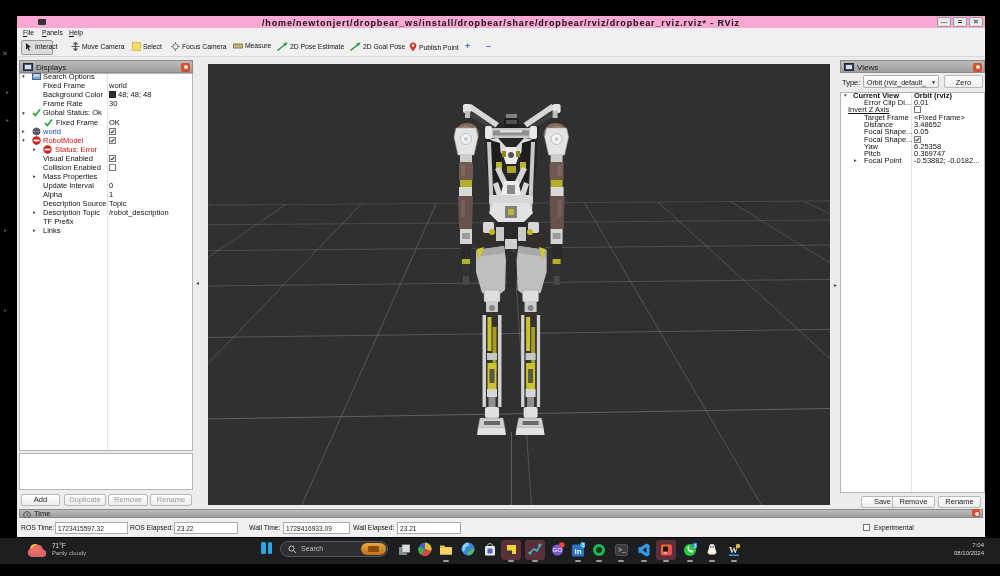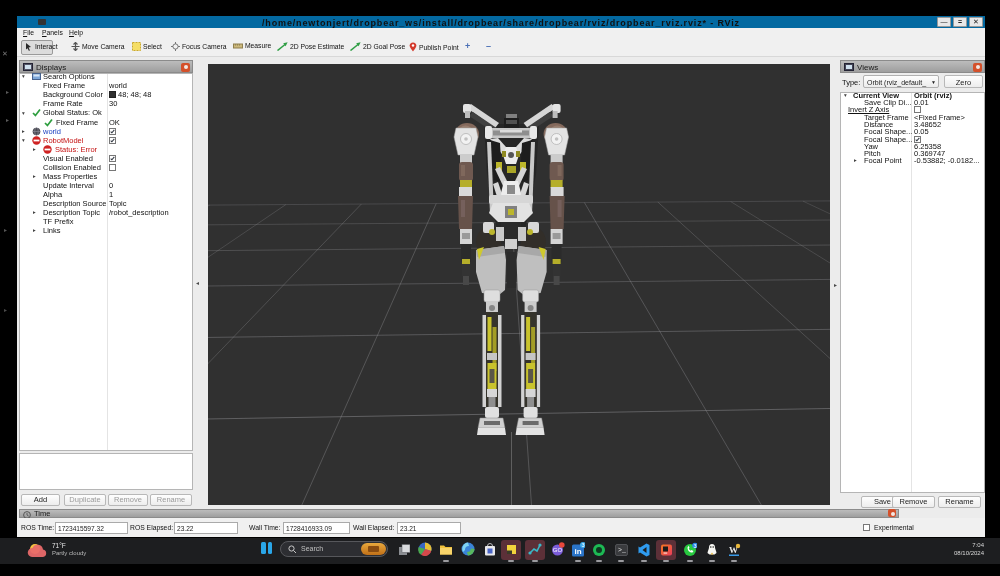--- a/index.html
+++ b/index.html
@@ -1,20 +1,20 @@
 <!DOCTYPE html>
 <html><head>
 <meta charset="utf-8">
 <style>
 * { margin:0; padding:0; box-sizing:border-box; }
 html,body { width:1000px; height:576px; background:#000; overflow:hidden;
   font-family:"Liberation Sans", sans-serif; }
 #stage { position:absolute; left:0; top:0; width:1000px; height:576px; background:#000; }
 #win { position:absolute; left:17px; top:16px; width:968px; height:521px; background:#ececec; }
-#titlebar { position:absolute; left:0; top:0; width:968px; height:12px; background:#0369a1; }
+#titlebar { position:absolute; left:0; top:0; width:968px; height:12px; background:#f9a8d4; }
 #titletext { position:absolute; left:0; right:0; top:1.5px; text-align:center; font-size:9px; font-weight:bold; color:#111; letter-spacing:0.85px; }
 .winbtn { position:absolute; top:1px; width:14px; height:10px; background:#e8e8e8; border:1px solid #999; border-radius:1px; font-size:7px; color:#222; text-align:center; line-height:8px; }
 #menubar { position:absolute; left:0; top:12px; width:968px; height:10px; background:#f0f0f0; font-size:6.8px; color:#111; }
 .menuitem { position:absolute; top:1px; }
 #toolbar { position:absolute; left:0; top:22px; width:968px; height:19px; background:#f0f0f0; border-bottom:1px solid #d8d8d8; }
 .tbtn { position:absolute; top:2px; height:15px; font-size:6.8px; color:#111; white-space:nowrap; }
 .tbtn svg { vertical-align:-2px; }
 
 .panel-h { position:absolute; height:13px; background:linear-gradient(#bcbcbc,#9e9e9e); border:1px solid #8b8b8b; font-size:8px; color:#1a1a1a; }
 .closebtn { position:absolute; right:2px; top:1.5px; width:9px; height:9px; background:#d4502a; border-radius:2px; }
@@ -344,21 +344,21 @@
       </div>
       <div style="position:absolute;left:2px;top:18px;font-size:7.5px;color:#111;">Type:</div>
       <div style="position:absolute;left:23px;top:15px;width:76px;height:13px;background:linear-gradient(#fdfdfd,#ececec);border:1px solid #b0b0b0;border-radius:2px;font-size:7px;color:#222;padding:2.5px 0 0 3px;">Orbit (rviz_default_ <span style="float:right;margin-right:2px;font-size:5px;">▼</span></div>
       <div class="qbtn" style="left:104px;top:15px;width:39px;height:13px;padding-top:2px;">Zero</div>
       <div class="white" style="left:0;top:32px;width:145px;height:401px;"></div>
       <div style="position:absolute;left:71px;top:33px;width:1px;height:399px;background:#e4e4e4;"></div>
       <div class="tree" id="vtree" style="position:absolute;left:0;top:0;width:145px;height:430px;">
       <span class="trow" style="left:4px;top:31.7px;font-size:5.5px;color:#444;">▾</span>
       <span class="trow" style="left:13px;top:30.7px;color:#111;font-weight:bold;">Current View</span>
       <span class="tval" style="left:74px;top:30.7px;font-weight:bold;">Orbit (rviz)</span>
-      <span class="trow" style="left:24px;top:38.0px;color:#111;">Save Clip Di...</span>
+      <span class="trow" style="left:24px;top:38.0px;color:#111;">Error Clip Di...</span>
       <span class="tval" style="left:74px;top:38.0px;">0.01</span>
       <span class="trow" style="left:8px;top:45.3px;color:#111;text-decoration:underline;">Invert Z Axis</span>
       <span class="tval" style="left:74px;top:45.3px;"><span class="cb"></span></span>
       <span class="trow" style="left:24px;top:52.6px;color:#111;">Target Frame</span>
       <span class="tval" style="left:74px;top:52.6px;">&lt;Fixed Frame&gt;</span>
       <span class="trow" style="left:24px;top:59.9px;color:#111;">Distance</span>
       <span class="tval" style="left:74px;top:59.9px;text-align:right;">3.48652</span>
       <span class="trow" style="left:24px;top:67.2px;color:#111;">Focal Shape...</span>
       <span class="tval" style="left:74px;top:67.2px;">0.05</span>
       <span class="trow" style="left:24px;top:74.5px;color:#111;">Focal Shape...</span>
@@ -372,21 +372,21 @@
       <span class="trow" style="left:14px;top:97.4px;font-size:5.5px;color:#444;">▸</span>
       <span class="trow" style="left:24px;top:96.4px;color:#111;">Focal Point</span>
       <span class="tval" style="left:74px;top:96.4px;">-0.53882; -0.0182...</span>
       </div>
       <div class="qbtn" style="left:5px;top:436px;width:43px;height:12px;margin-left:16px;">Save</div>
       <div class="qbtn" style="left:52px;top:436px;width:43px;height:12px;">Remove</div>
       <div class="qbtn" style="left:98px;top:436px;width:43px;height:12px;">Rename</div>
     </div>
 
     <div id="timepanel" style="position:absolute;left:2px;top:493px;width:964px;height:9px;">
-      <div class="panel-h" style="left:0;top:0;width:880px;height:9px;">
+      <div class="panel-h" style="left:0;top:0;width:964px;height:9px;">
         <svg width="8" height="8" style="position:absolute;left:3px;top:0.5px;">
             <circle cx="4" cy="4" r="3.4" fill="none" stroke="#555" stroke-width="1"></circle>
             <path d="M4,2 V4 L5.6,5" stroke="#555" stroke-width="0.9" fill="none"></path>
           </svg>
         <span style="position:absolute;left:14px;top:-1px;font-size:7.5px;">Time</span>
         <div class="closebtn" style="top:-1px;width:8px;height:8px;"></div>
       </div>
     </div>
     <div id="timefields">
       <span style="position:absolute;left:4px;top:6px;">ROS Time:</span>

